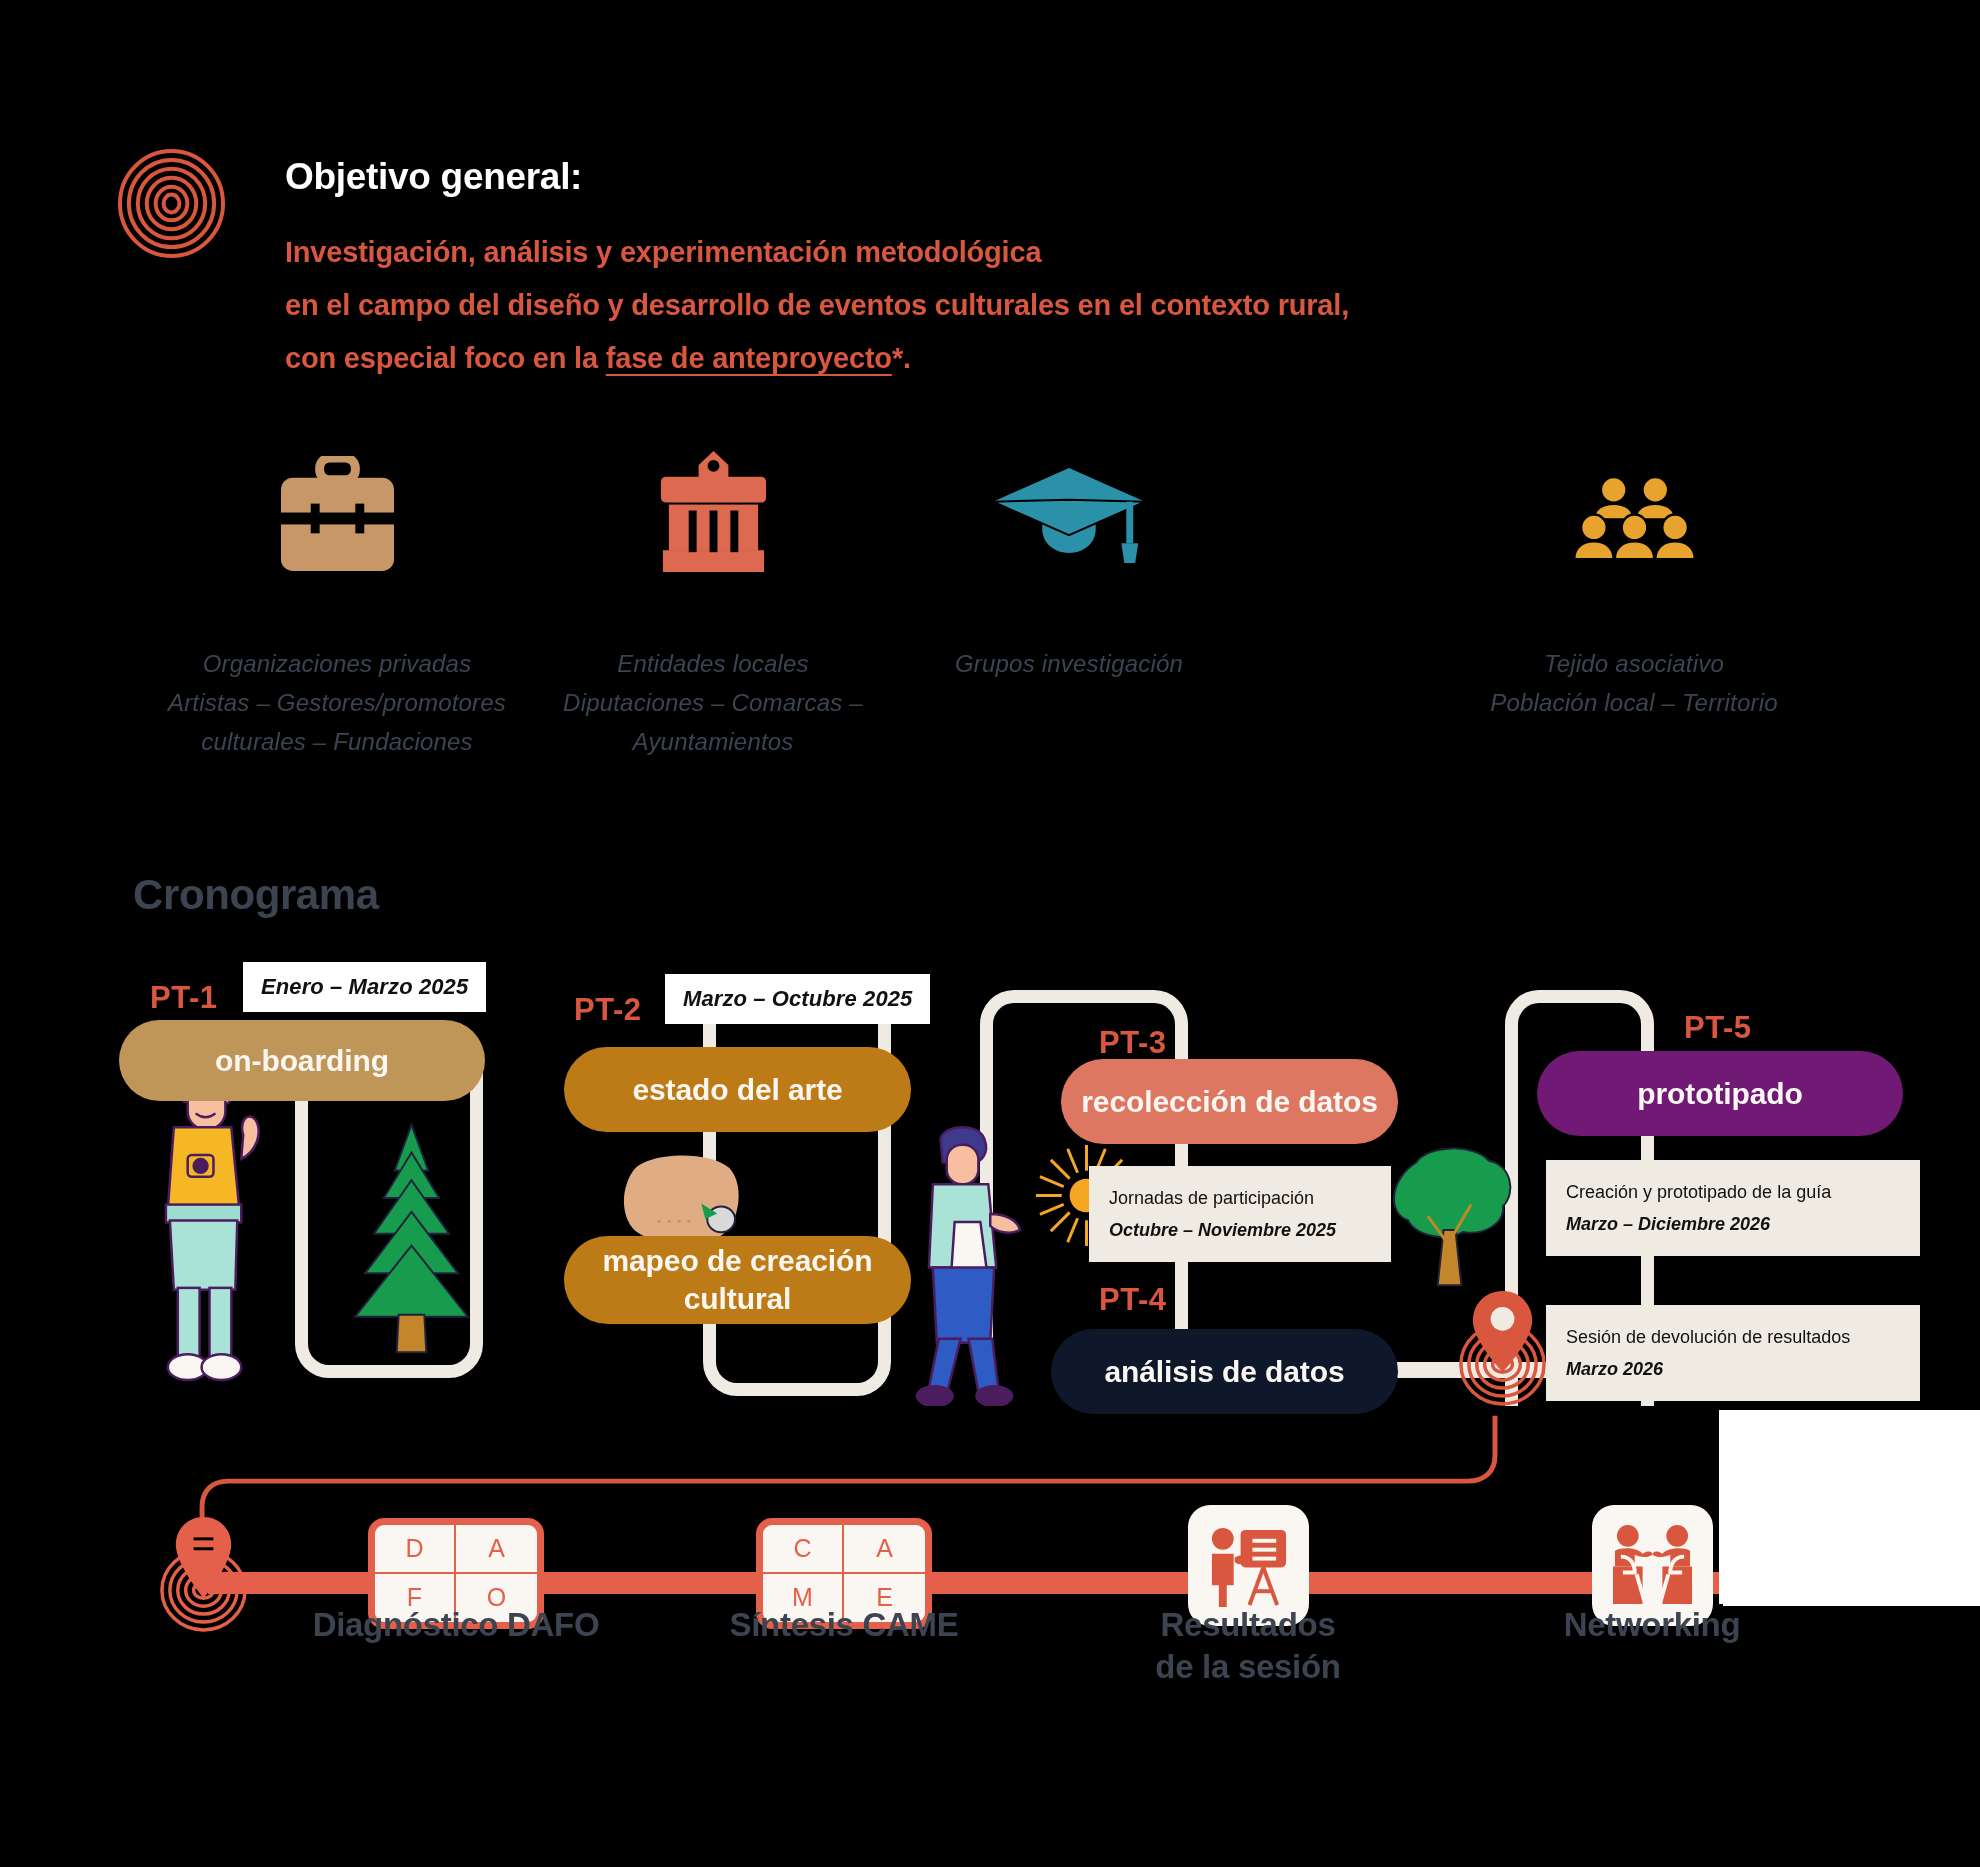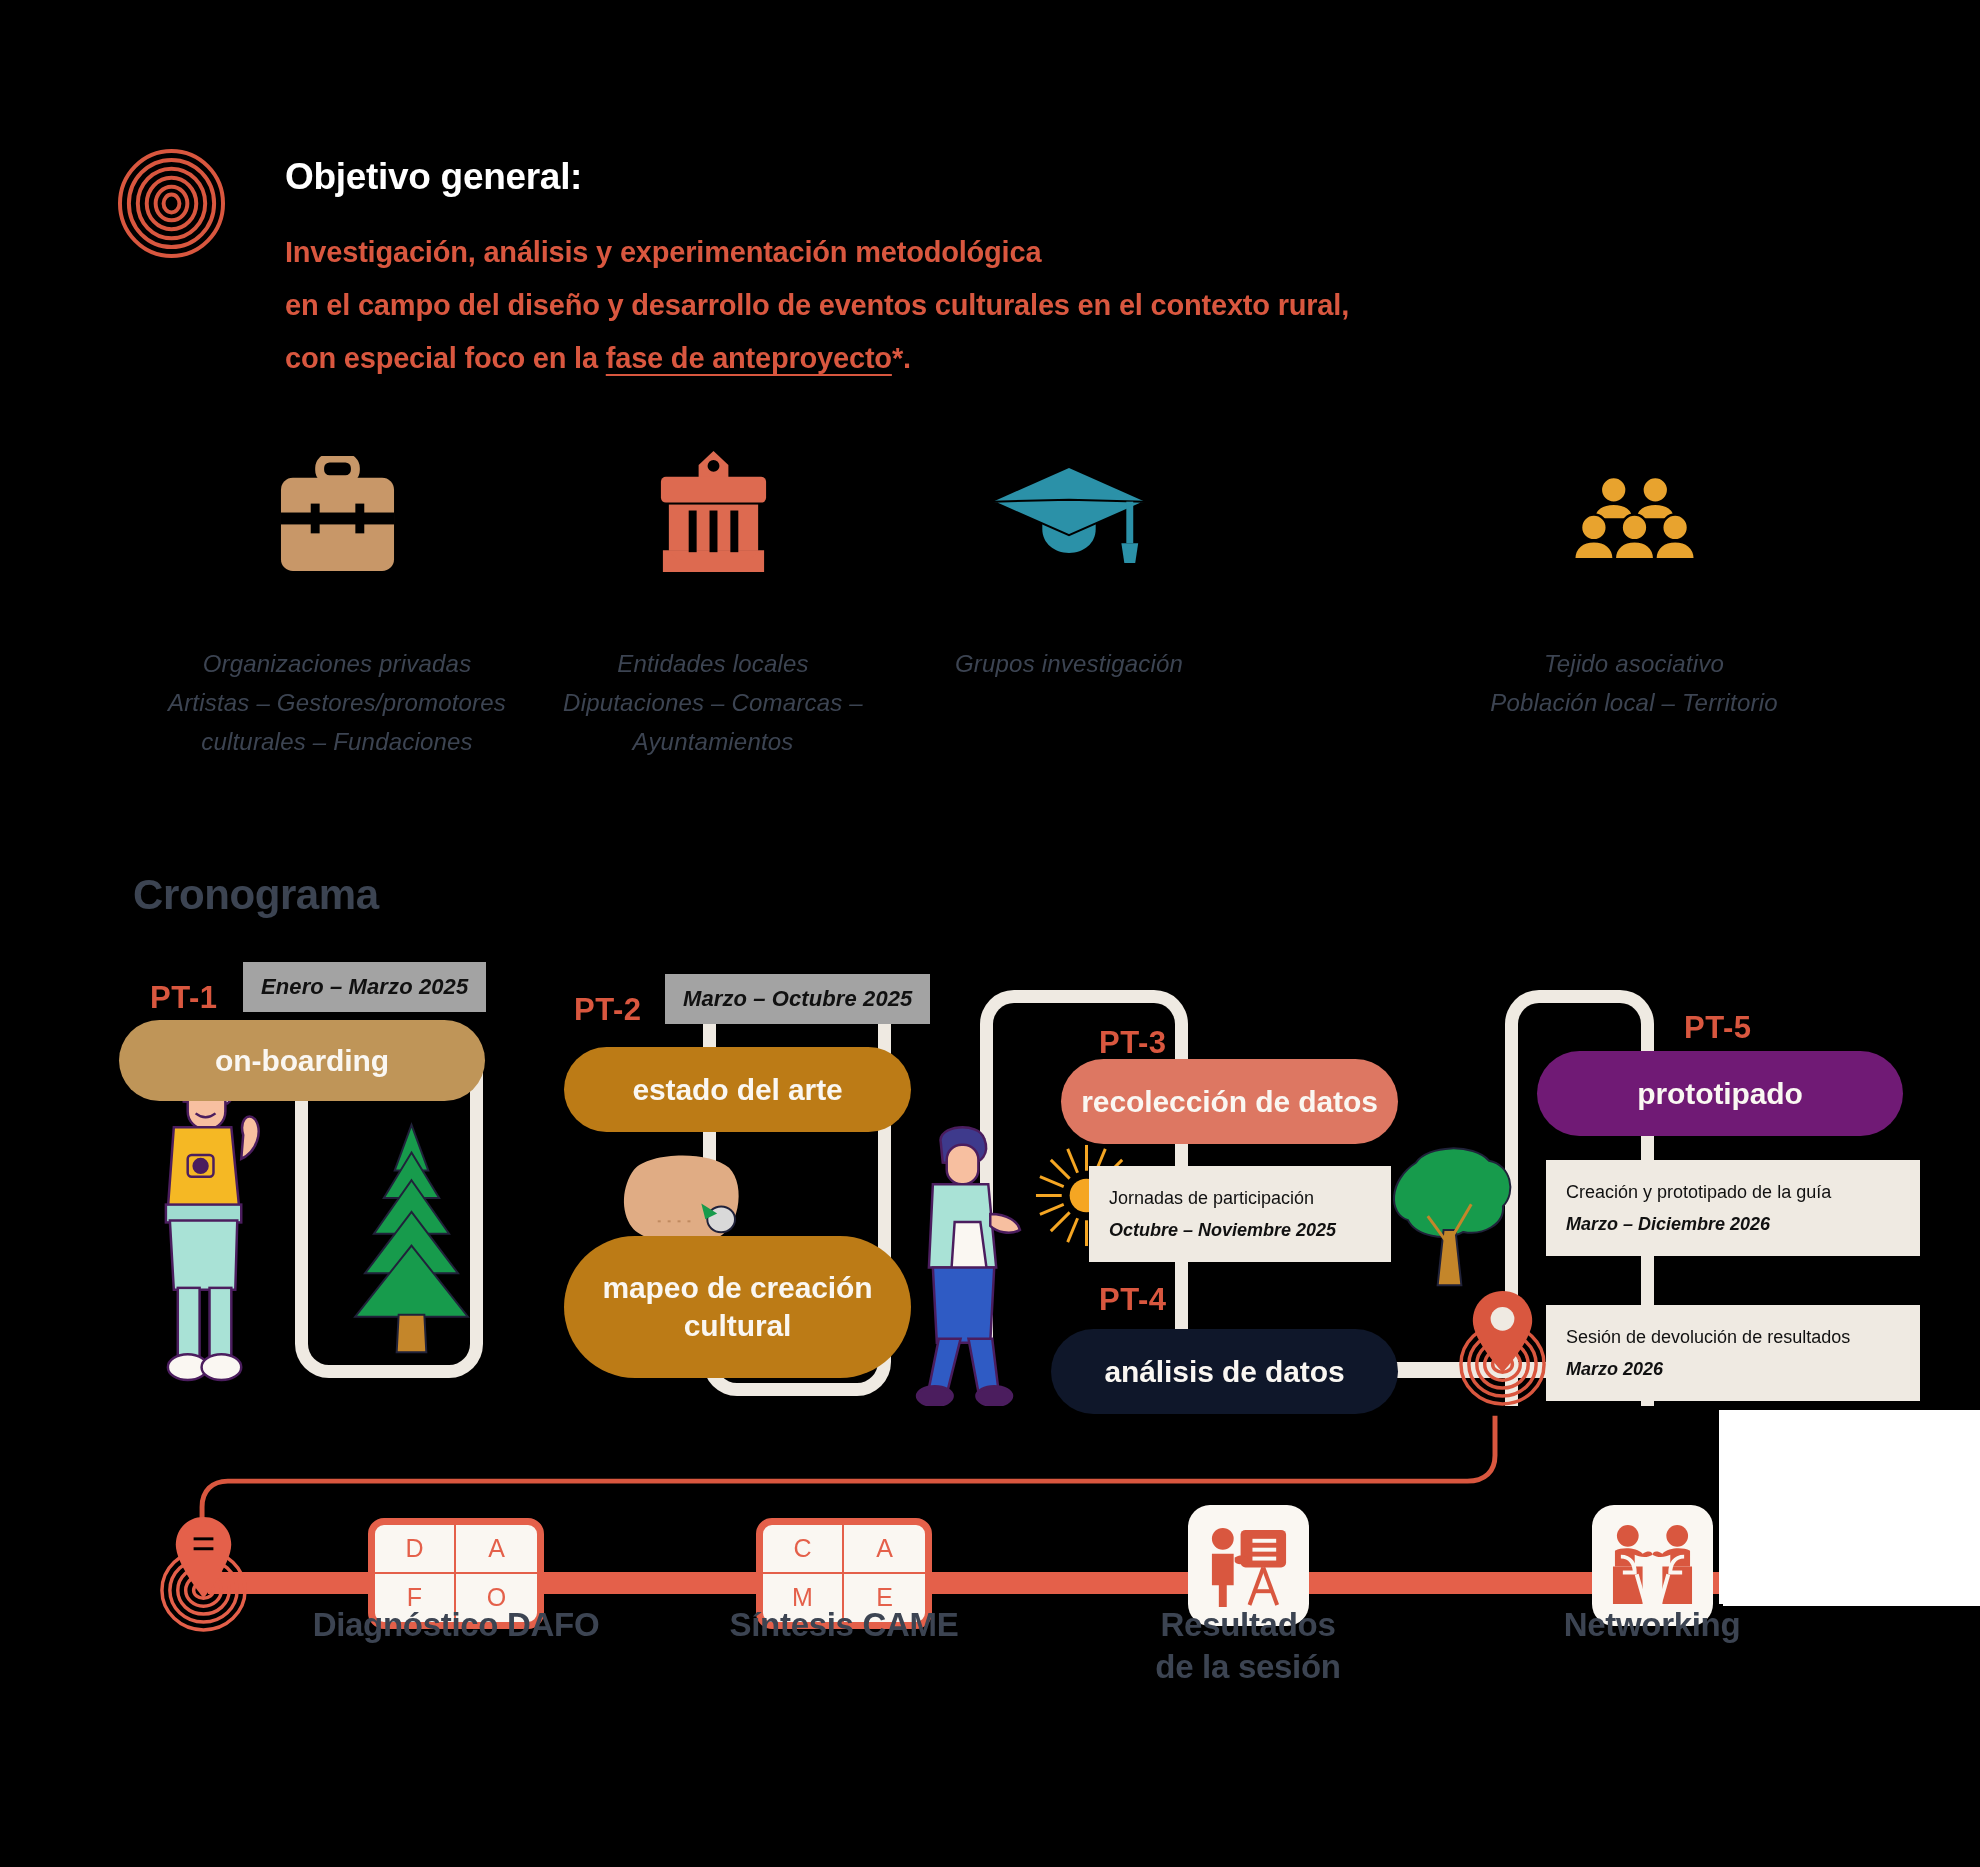--- a/index.html
+++ b/index.html
@@ -43,21 +43,21 @@
   .cron-title {
     position: absolute; left: 133px; top: 871px;
     font-size: 42px; font-weight: 700; color: #3C4452; letter-spacing: -0.4px;
   }
 
   .pt-label {
     position: absolute; font-size: 31px; font-weight: 700;
     color: #D9573F; letter-spacing: 0.5px;
   }
   .date-chip {
-    position: absolute; background: #a3a3a3; color: #111111;
+    position: absolute; background: #ffffff; color: #111111;
     font-size: 22px; font-weight: 700; font-style: italic;
     padding: 12px 18px; letter-spacing: 0.1px;
   }
   .pill {
     position: absolute; border-radius: 989px;
     display: flex; align-items: center; justify-content: center;
     color: #FAF7F2; font-size: 30px; font-weight: 700;
     text-align: center; line-height: 38px; letter-spacing: -0.1px;
   }
   .note {
@@ -309,21 +309,21 @@
     </svg>
   </div>
 
   <div class="pt-label" style="left:150px; top:980px;">PT-1</div>
   <div class="date-chip" style="left:243px; top:962px;">Enero – Marzo 2025</div>
   <div class="pill" style="left:119px; top:1020px; width:366px; height:81px; background:#BF9558;">on-boarding</div>
 
   <div class="pt-label" style="left:574px; top:992px;">PT-2</div>
   <div class="date-chip" style="left:665px; top:974px;">Marzo – Octubre 2025</div>
   <div class="pill" style="left:564px; top:1047px; width:347px; height:85px; background:#BC7B16;">estado del arte</div>
-  <div class="pill" style="left:564px; top:1236px; width:347px; height:142px; background:#BC7B16; padding:0 30px;">mapeo de creación cultural</div>
+  <div class="pill" style="left:564px; top:1236px; width:347px; height:88px; background:#BC7B16; padding:0 30px;">mapeo de creación cultural</div>
 
   <div class="pt-label" style="left:1099px; top:1025px;">PT-3</div>
   <div class="pill" style="left:1061px; top:1059px; width:337px; height:85px; background:#DD7762;">recolección de datos</div>
   <div class="note" style="left:1089px; top:1166px; width:302px;">
     <span>Jornadas de participación</span><br>
     <b>Octubre – Noviembre 2025</b>
   </div>
 
   <div class="pt-label" style="left:1099px; top:1282px;">PT-4</div>
   <div class="pill" style="left:1051px; top:1329px; width:347px; height:85px; background:#0f172a;">análisis de datos</div>

